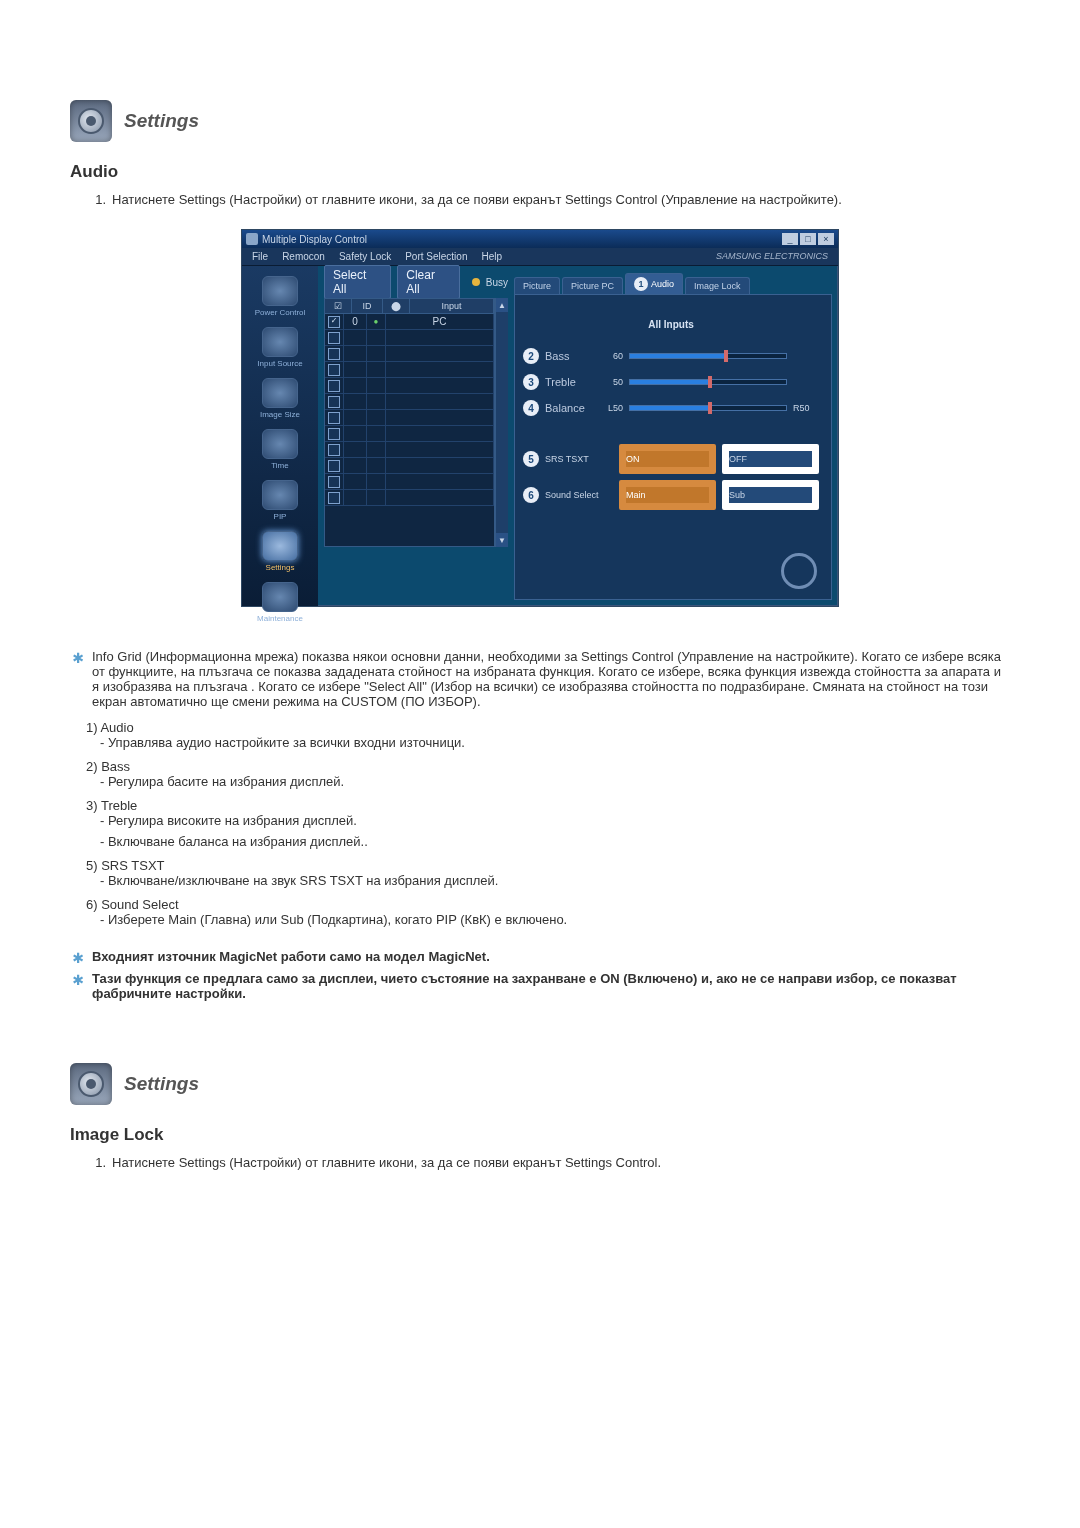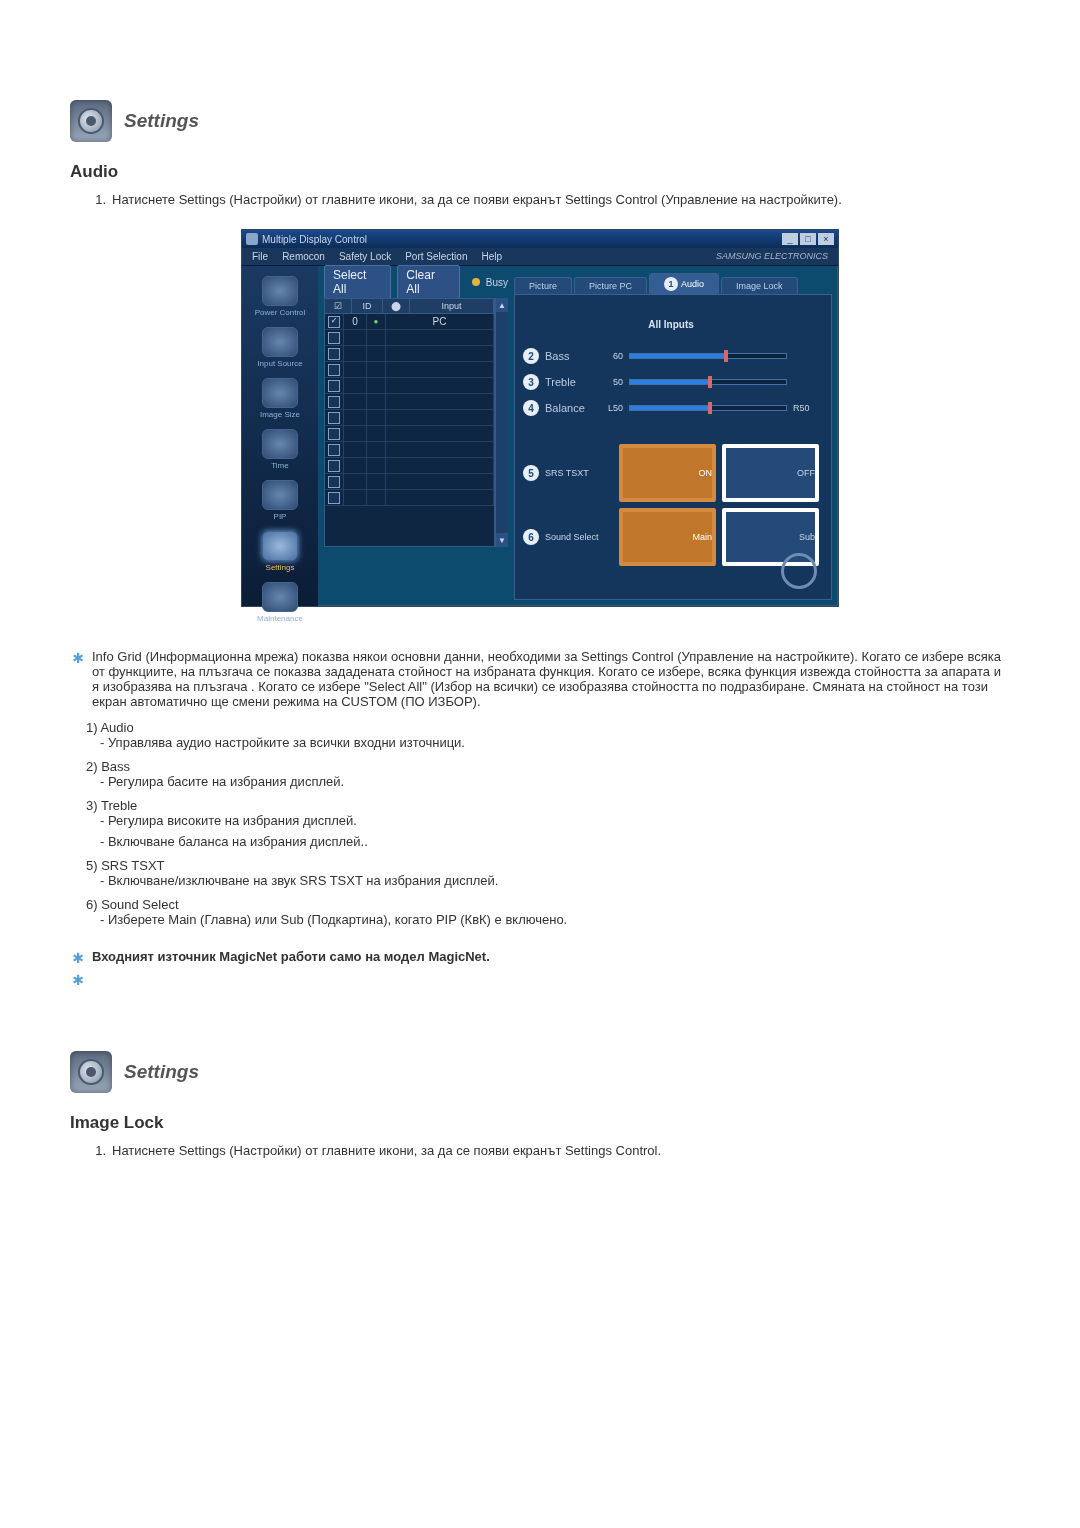--- a/index.html
+++ b/index.html
@@ -111,37 +111,37 @@
   .gh.c1{width:18px;text-align:center;} .gh.c2{width:22px;text-align:center;} .gh.c3{width:18px;text-align:center;}
   .gh.c4{flex:1; text-align:center;}
   .grid-rows { flex:1; background:#0f2642; border:1px solid #345a87; border-top:none; overflow:hidden; position:relative;}
   .gr { display:flex; border-bottom:1px solid #22426c; height:15px; align-items:center;}
   .gc { border-right:1px solid #22426c; height:100%; display:flex; align-items:center; justify-content:center; }
   .gc.c1{width:18px;} .gc.c2{width:22px;} .gc.c3{width:18px;} .gc.c4{flex:1;}
   .chk { width:10px; height:10px; border:1px solid #7ea1cd; background:#173457; }
   .chk.on::after { content:"✓"; font-size:8px; color:#d8e5f5; display:block; text-align:center; line-height:8px;}
   .det-panel { flex:1; display:flex; flex-direction:column; }
   .tabs { display:flex; height:22px; align-items:flex-end; gap:2px; }
-  .tab { padding:3px 14px; font-size:9px; background:#234a79; color:#c2d2e8; border:1px solid #3a6191; border-bottom:none; border-radius:3px 3px 0 0;}
+  .tab { padding:3px 8px; font-size:9px; background:#234a79; color:#c2d2e8; border:1px solid #3a6191; border-bottom:none; border-radius:3px 3px 0 0;}
   .tab.active { background:#335d93; color:#fff;}
   .tab .num-badge { width:14px;height:14px;border-radius:50%;background:#e8eef7;color:#26527f;font-weight:bold;display:inline-flex;align-items:center;justify-content:center;margin-right:3px; }
   .det-body {
     flex:1; border:1px solid #3a6191; background:#15365c; padding: 10px 12px 10px 8px;
   }
   .all-inputs { text-align:center; font-weight:bold; color:#d7e3f3; font-size:10px; margin:14px 0 16px;}
   .slider-row { display:flex; align-items:center; height:20px; margin-bottom:6px; gap:6px;}
   .num-circ { width:16px;height:16px;border-radius:50%;background:#e8eef7;color:#1e4b7c;font-weight:bold;display:flex;align-items:center;justify-content:center;font-size:10px;}
   .sl-label { width:46px; font-size:11px; color:#bccadf;}
   .sl-val { width:26px; text-align:right; font-size:9px;}
   .slider { flex:1; height:4px; background:linear-gradient(90deg,#2a7fe0 0%,#2a7fe0 var(--p,50%),#0a2440 var(--p,50%),#0a2440 100%); position:relative; border:1px solid #4570a5;}
   .slider .thumb { position:absolute; top:-4px; left:var(--p,50%); width:4px; height:12px; background:#d46a6a; }
   .sl-right { width:26px; font-size:9px; text-align:left;}
   .btn-row { display:flex; align-items:center; gap:6px; margin-top:6px;}
   .btn-row .blab { width:68px; font-size:9px; }
-  .bt { flex:1; text-align:right; padding:20px 0; border:4px solid #ffffff; background:#234a79; font-size:9px; border-radius:2px;}
+  .bt { flex:1; text-align:left; padding:3px 0; border:7px solid #ffffff; background:#234a79; font-size:9px; border-radius:2px;}
   .bt.on { background:#c1772b; color:#fff; border-color:#d68a3f;}
   .corner-pow {
     position:absolute; right:14px; bottom:10px; width:30px; height:30px;
     border-radius:50%; border:3px solid #6f8db4;
   }
   .det-body { position:relative; }
   .scroll-handle { width:12px; background:#1e3f69; border-left:1px solid #345a87; display:flex; flex-direction:column;}
   .scroll-btn{height:14px;background:#2a5185;display:flex;align-items:center;justify-content:center;font-size:8px;}
   .scroll-track{flex:1;}
 </style>
@@ -415,20 +415,21 @@
     <div class="def-item">6)  Sound Select</div>
     <div class="def-desc">- Изберете Main (Главна) или Sub (Подкартина), когато PIP (КвК) е включено.</div>
   </div>
 
 <div class="bullet-row">
   <div class="star">✱</div>
   <div class="t bold">Входният източник MagicNet работи само на модел MagicNet.</div>
 </div>
 <div class="bullet-row">
   <div class="star">✱</div>
+  <div class="t bold">Тази функция се предлага само за дисплеи, чието състояние на захранване е ON (Включено) и, ако не се направи избор, се показват фабричните настройки.</div>
 </div>
 
 <div class="section-header">
   <div class="settings-icon-box">
     <div class="settings-glyph"></div>
   </div>
   <div class="section-title">Settings</div>
 </div>
 
 <div class="sub-title">Image Lock</div>

